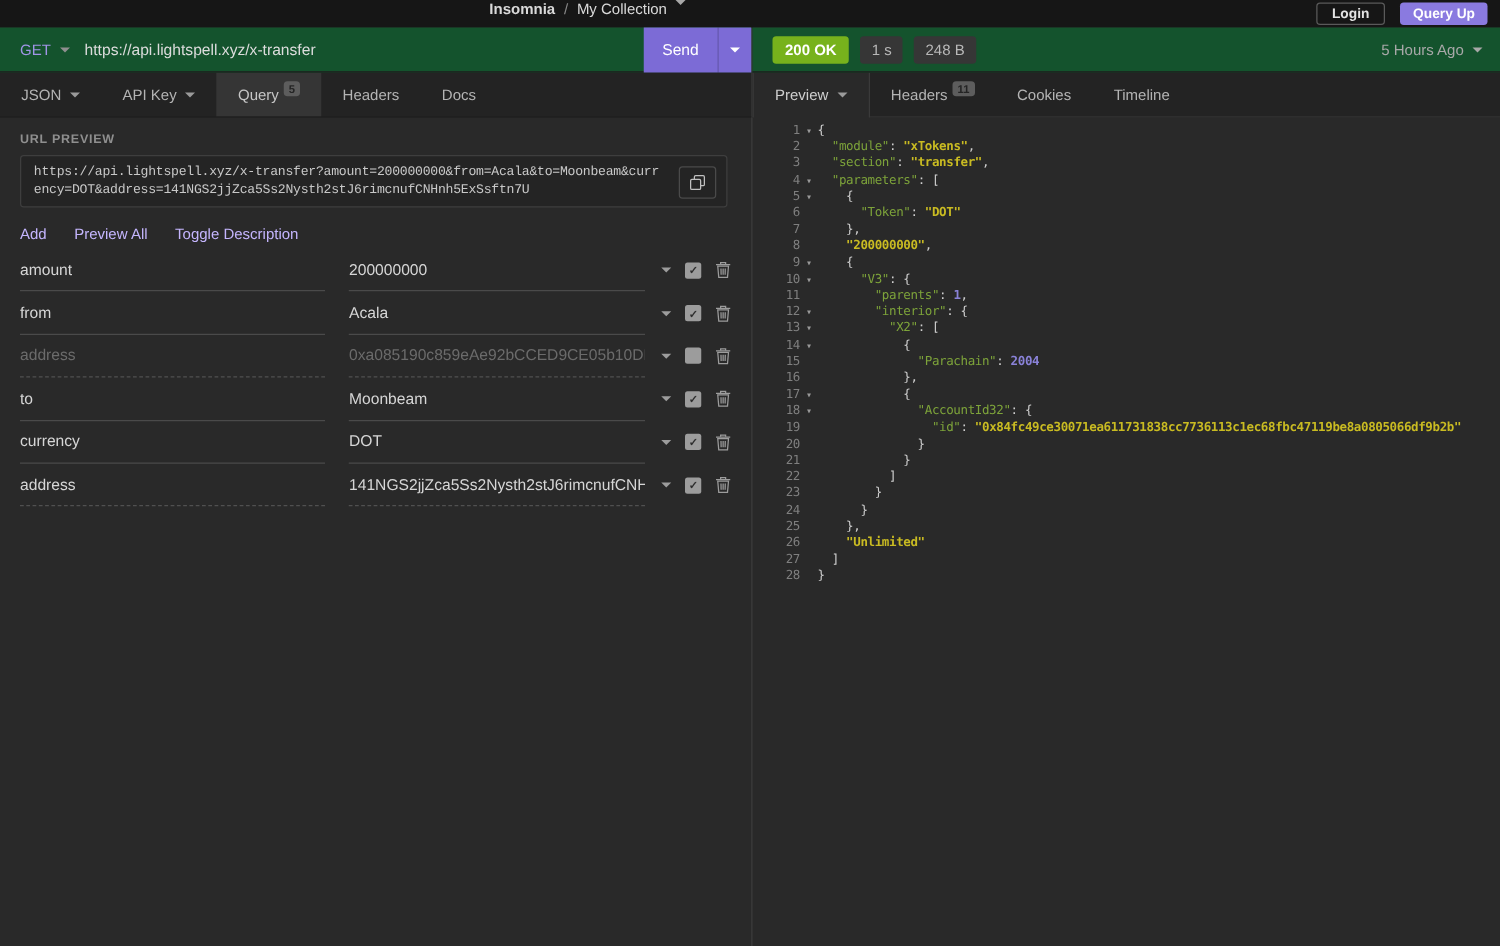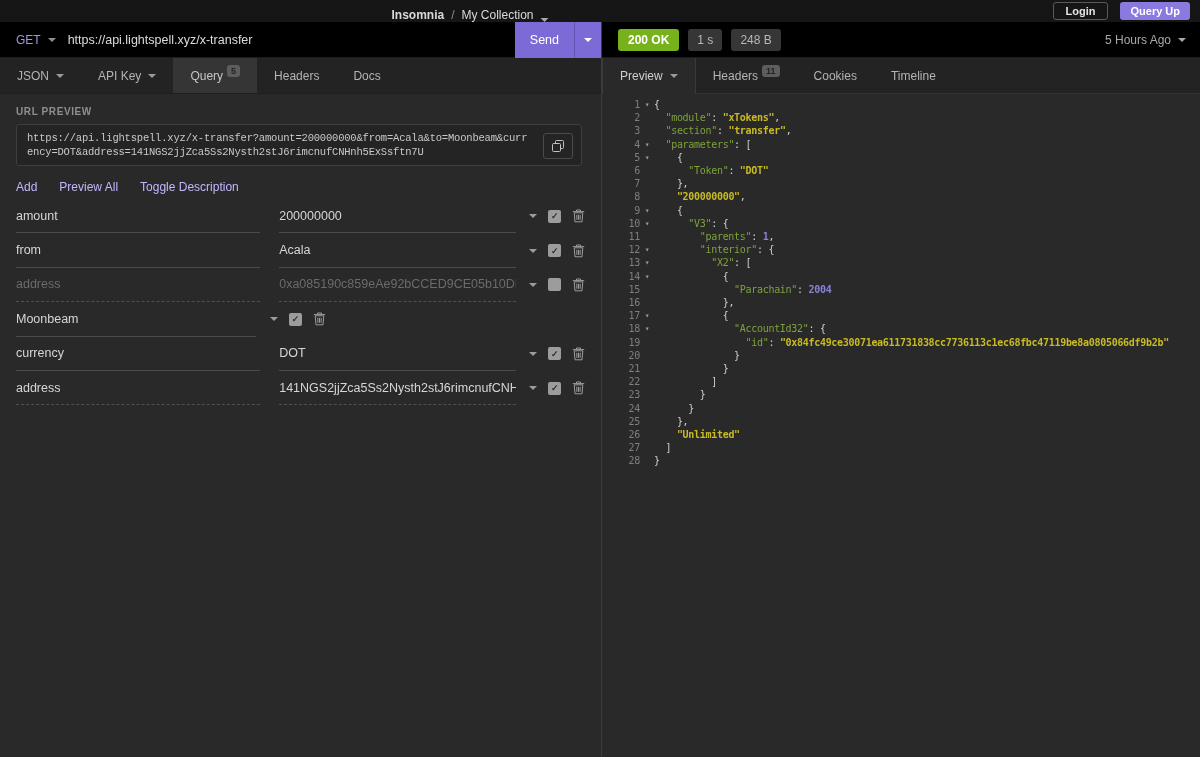--- a/index.html
+++ b/index.html
@@ -2,38 +2,38 @@
 <html style="--accent: #7c6bd6; --signup: #8a7ae0; --method: #a195e6; --green: #77b21c; --jkey: #7da33a; --jstr: #c9bb22; --jnum: #8a82d8;"><head>
 <meta charset="utf-8">
 <style>
   * { margin:0; padding:0; box-sizing:border-box; }
   html,body { width:1200px; height:757px; overflow:hidden; background:#292929;
               font-family:"Liberation Sans", sans-serif; }
 
   
   .topbar { height:22px; background:#161616; position:relative; }
   .crumb { position:absolute; left:470px; top:0; transform:translateX(-50%);
-           height:22px; display:flex; align-items:flex-end; font-size:12px; color:#d9d9d9; }
+           height:22px; display:flex; align-items:flex-start; font-size:12px; color:#d9d9d9; }
   .crumb .app { font-weight:bold; }
   .crumb .sep { color:#8a8a8a; margin:0 7px; }
   .caret { width:0; height:0; border-left:4px solid transparent; border-right:4px solid transparent;
            border-top:4px solid #a8a8a8; display:inline-block; margin-left:7px; }
   .auth { position:absolute; right:10px; top:2px; display:flex; gap:12px; }
   .auth button { height:18px; font-size:11px; font-weight:bold; border-radius:3px;
                  font-family:inherit; cursor:pointer; }
   .login { background:transparent; border:1px solid #5a5a5a; color:#e3e3e3; padding:0 12px; }
   .signup { background:var(--signup); border:none; color:#fff; padding:0 10px; }
 
   
   .main { display:flex; height:735px; }
   .pane.left  { width:602px; border-right:1px solid #3c3c3c; }
   .pane.right { width:598px; }
 
   
-  .urlrow, .metarow { height:36px; background:#000000; border-bottom:1px solid #1c1c1c;
+  .urlrow, .metarow { height:36px; background:#14532d; border-bottom:1px solid #1c1c1c;
                       display:flex; align-items:center; position:relative; }
   .method { margin-left:16px; display:flex; align-items:center; font-size:12px;
             color:var(--method); cursor:pointer; }
   .method .caret { border-top-color:#8f8f8f; margin-left:7px; }
   .url { margin-left:12px; font-size:12.5px; color:#dcdcdc; flex:1; white-space:nowrap; overflow:hidden; }
   .sendbtn { position:absolute; right:0; top:0; height:36px; display:flex; background:var(--accent);
              color:#fff; cursor:pointer; }
   .send-label { padding:13px 15px; display:flex; align-items:center; font-size:12.5px;text-align:center; }
   .send-caret { width:27px; border-left:1px solid rgba(0,0,0,.18); display:flex;
                 align-items:center; justify-content:center; }
@@ -218,20 +218,21 @@
                 <path d="M2.2 3.8h8.6l-.8 9H3z" fill="none" stroke="#9c9c9c"></path>
                 <line x1="0.8" y1="2.6" x2="12.2" y2="2.6" stroke="#9c9c9c"></line>
                 <path d="M4.5 2.4V1h4v1.4" fill="none" stroke="#9c9c9c"></path>
                 <line x1="4.8" y1="5.8" x2="4.9" y2="10.8" stroke="#9c9c9c"></line>
                 <line x1="6.5" y1="5.8" x2="6.5" y2="10.8" stroke="#9c9c9c"></line>
                 <line x1="8.2" y1="5.8" x2="8.1" y2="10.8" stroke="#9c9c9c"></line>
               </svg>
             </button>
           </div>
           <div class="prow">
+            <div class="pfield pname">to</div>
             <div class="pfield pvalue">Moonbeam</div>
             <span class="ctrl dd">
               <i class="caret"></i>
             </span>
             <span class="ctrl cb">✓</span>
             <button class="ctrl trash">
               <svg width="13" height="14" viewBox="0 0 13 14">
                 <path d="M2.2 3.8h8.6l-.8 9H3z" fill="none" stroke="#9c9c9c"></path>
                 <line x1="0.8" y1="2.6" x2="12.2" y2="2.6" stroke="#9c9c9c"></line>
                 <path d="M4.5 2.4V1h4v1.4" fill="none" stroke="#9c9c9c"></path>

